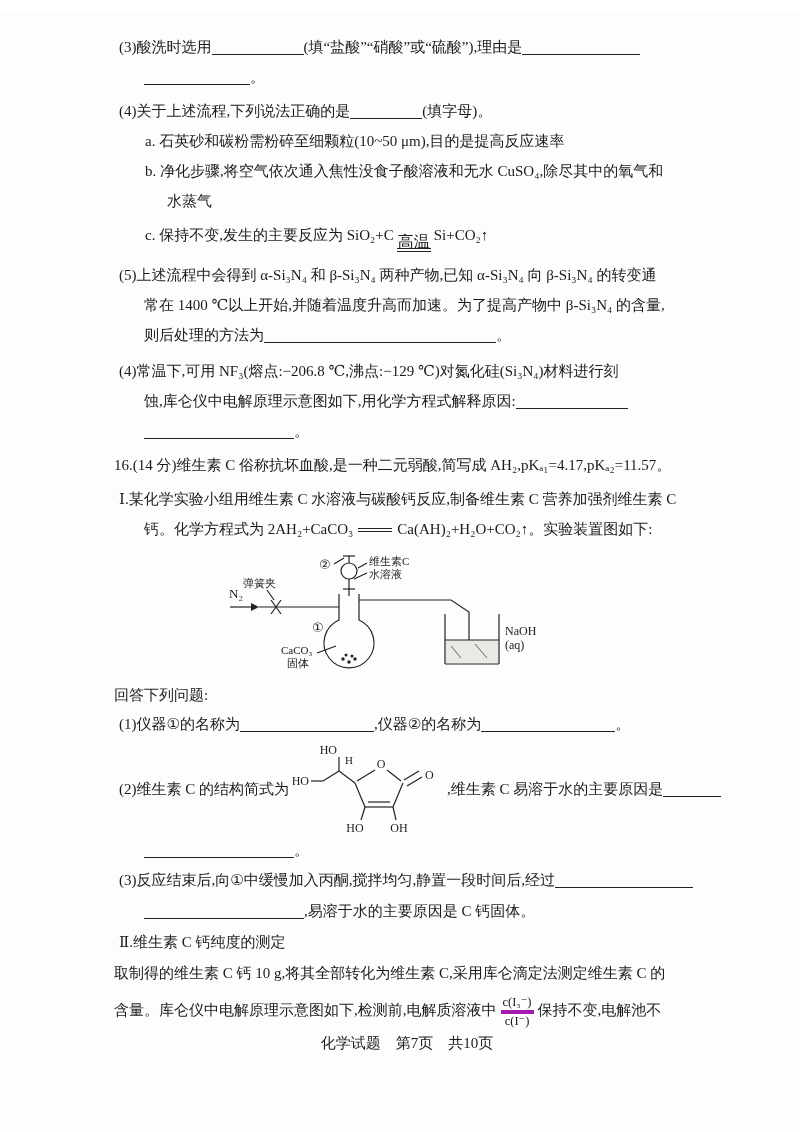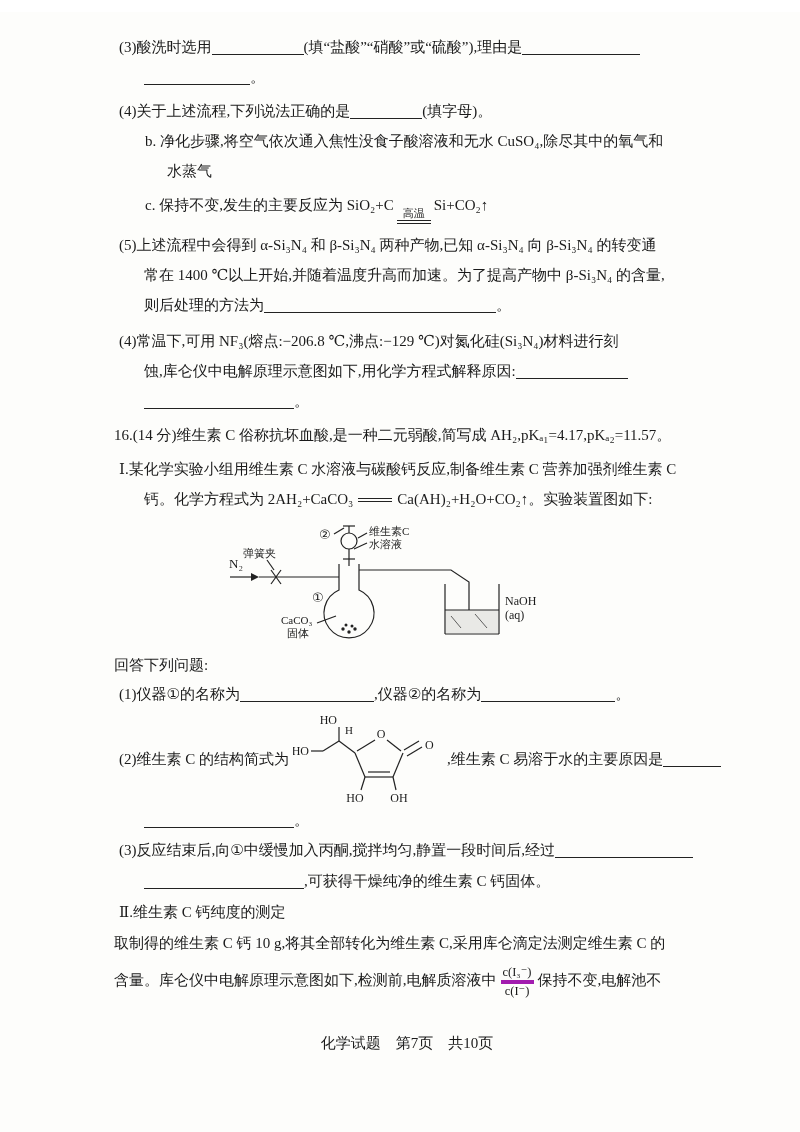--- a/index.html
+++ b/index.html
@@ -12,21 +12,21 @@
   }
   .content { padding:20px 0 0 114px; width:800px; }
   .line { line-height:30px; white-space:nowrap; }
   .ind1 { padding-left:5px; }
   .ind2 { padding-left:30px; }
   .optind { padding-left:31px; }
   .optcont { padding-left:53px; }
   .mt4 { margin-top:4px; } .mt6 { margin-top:6px; }
   .blank { display:inline-block; border-bottom:1.2px solid #222; height:15px; vertical-align:-3px; }
   .eqstack { display:inline-flex; flex-direction:column; align-items:center; vertical-align:-7px; margin:0 3px; }
-  .eqstack .cond { font-size:11px; line-height:11px; }
+  .eqstack .cond { font-size:16px; line-height:11px; }
   .dline { display:inline-block; width:34px; height:4px; border-top:1.4px solid #222; border-bottom:1.4px solid #222; margin:0 5px; vertical-align:2px; }
   .eqstack .dline { margin:1px 0 0 0; vertical-align:baseline; }
   .frac { display:inline-flex; flex-direction:column; align-items:center; vertical-align:middle; font-size:12.5px; line-height:1.2; margin:0 4px; }
   .frac .num { border-bottom:4px solid #a21caf; padding:0 2px; }
   .diagram { margin:6px 0 2px 113px; height:129px; }
   .sq2line { display:flex; align-items:center; white-space:nowrap; margin-top:4px; padding-left:5px; }
   .structure { margin:0 4px; flex:0 0 auto; }
   svg text { font-family:"Liberation Serif","DejaVu Serif","DejaVu Sans",serif; fill:#1a1a1a; }
   .footer { position:absolute; top:1022px; left:7px; width:100%; text-align:center; font-size:15px; }
 </style>
@@ -38,20 +38,23 @@
 
     <div class="line ind1">
       <span>(3)酸洗时选用</span><span class="blank" style="width:92px"></span><span>(填“盐酸”“硝酸”或“硫酸”),理由是</span><span class="blank" style="width:118px"></span>
     </div>
     <div class="line ind2">
       <span class="blank" style="width:106px"></span><span>。</span>
     </div>
 
     <div class="line ind1 mt4">
       <span>(4)关于上述流程,下列说法正确的是</span><span class="blank" style="width:72px"></span><span>(填字母)。</span>
+    </div>
+    <div class="line optind">
+      <span>a. 石英砂和碳粉需粉碎至细颗粒(10~50 μm),目的是提高反应速率</span>
     </div>
     <div class="line optind">
       <span>b. 净化步骤,将空气依次通入焦性没食子酸溶液和无水 CuSO₄,除尽其中的氧气和</span>
     </div>
     <div class="line optcont">
       <span>水蒸气</span>
     </div>
     <div class="line optind" style="line-height:38px">
       <span>c. 保持不变,发生的主要反应为 SiO₂+C</span><span class="eqstack">
           <span class="cond">高温</span>
@@ -188,21 +191,21 @@
       <span class="blank" style="width:58px"></span>
     </div>
     <div class="line ind2">
       <span class="blank" style="width:150px"></span><span>。</span>
     </div>
 
     <div class="line ind1">
       <span>(3)反应结束后,向①中缓慢加入丙酮,搅拌均匀,静置一段时间后,经过</span><span class="blank" style="width:138px"></span>
     </div>
     <div class="line ind2" style="line-height:32px">
-      <span class="blank" style="width:160px"></span><span>,可获得干燥纯净的维生素 C 钙固体。</span>
+      <span class="blank" style="width:160px"></span><span>,易溶于水的主要原因是 C 钙固体。</span>
     </div>
 
     <div class="line ind1">
       <span>Ⅱ.维生素 C 钙纯度的测定</span>
     </div>
     <div class="line" style="line-height:32px">
       <span>取制得的维生素 C 钙 10 g,将其全部转化为维生素 C,采用库仑滴定法测定维生素 C 的</span>
     </div>
     <div class="line" style="line-height:42px">
       <span>含量。库仑仪中电解原理示意图如下,检测前,电解质溶液中</span><span class="frac">

